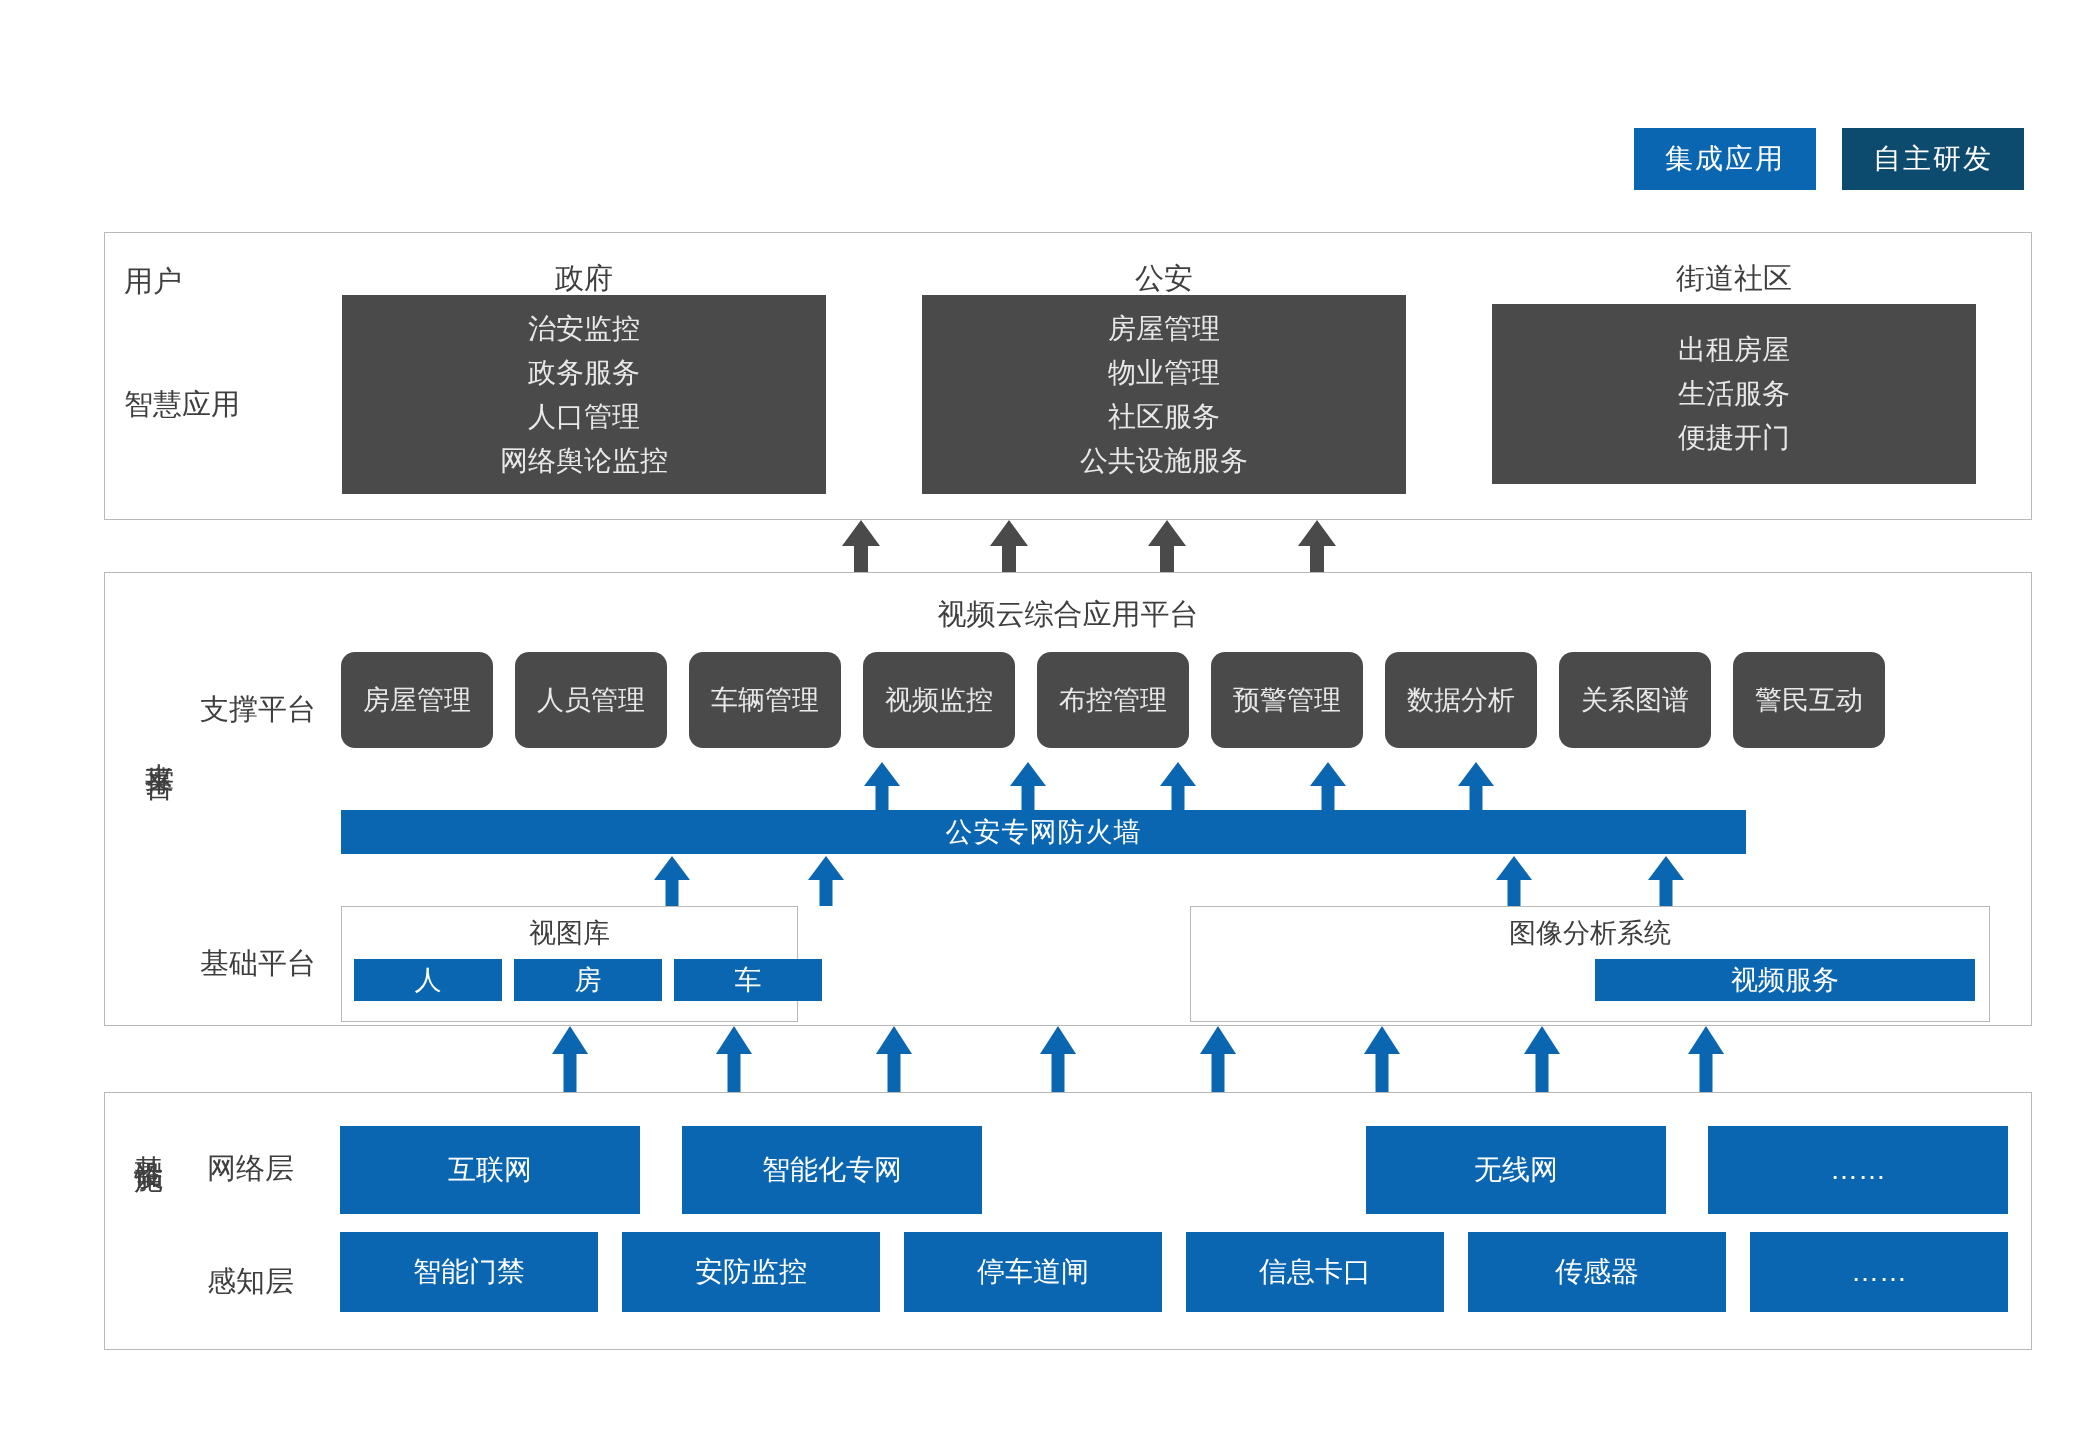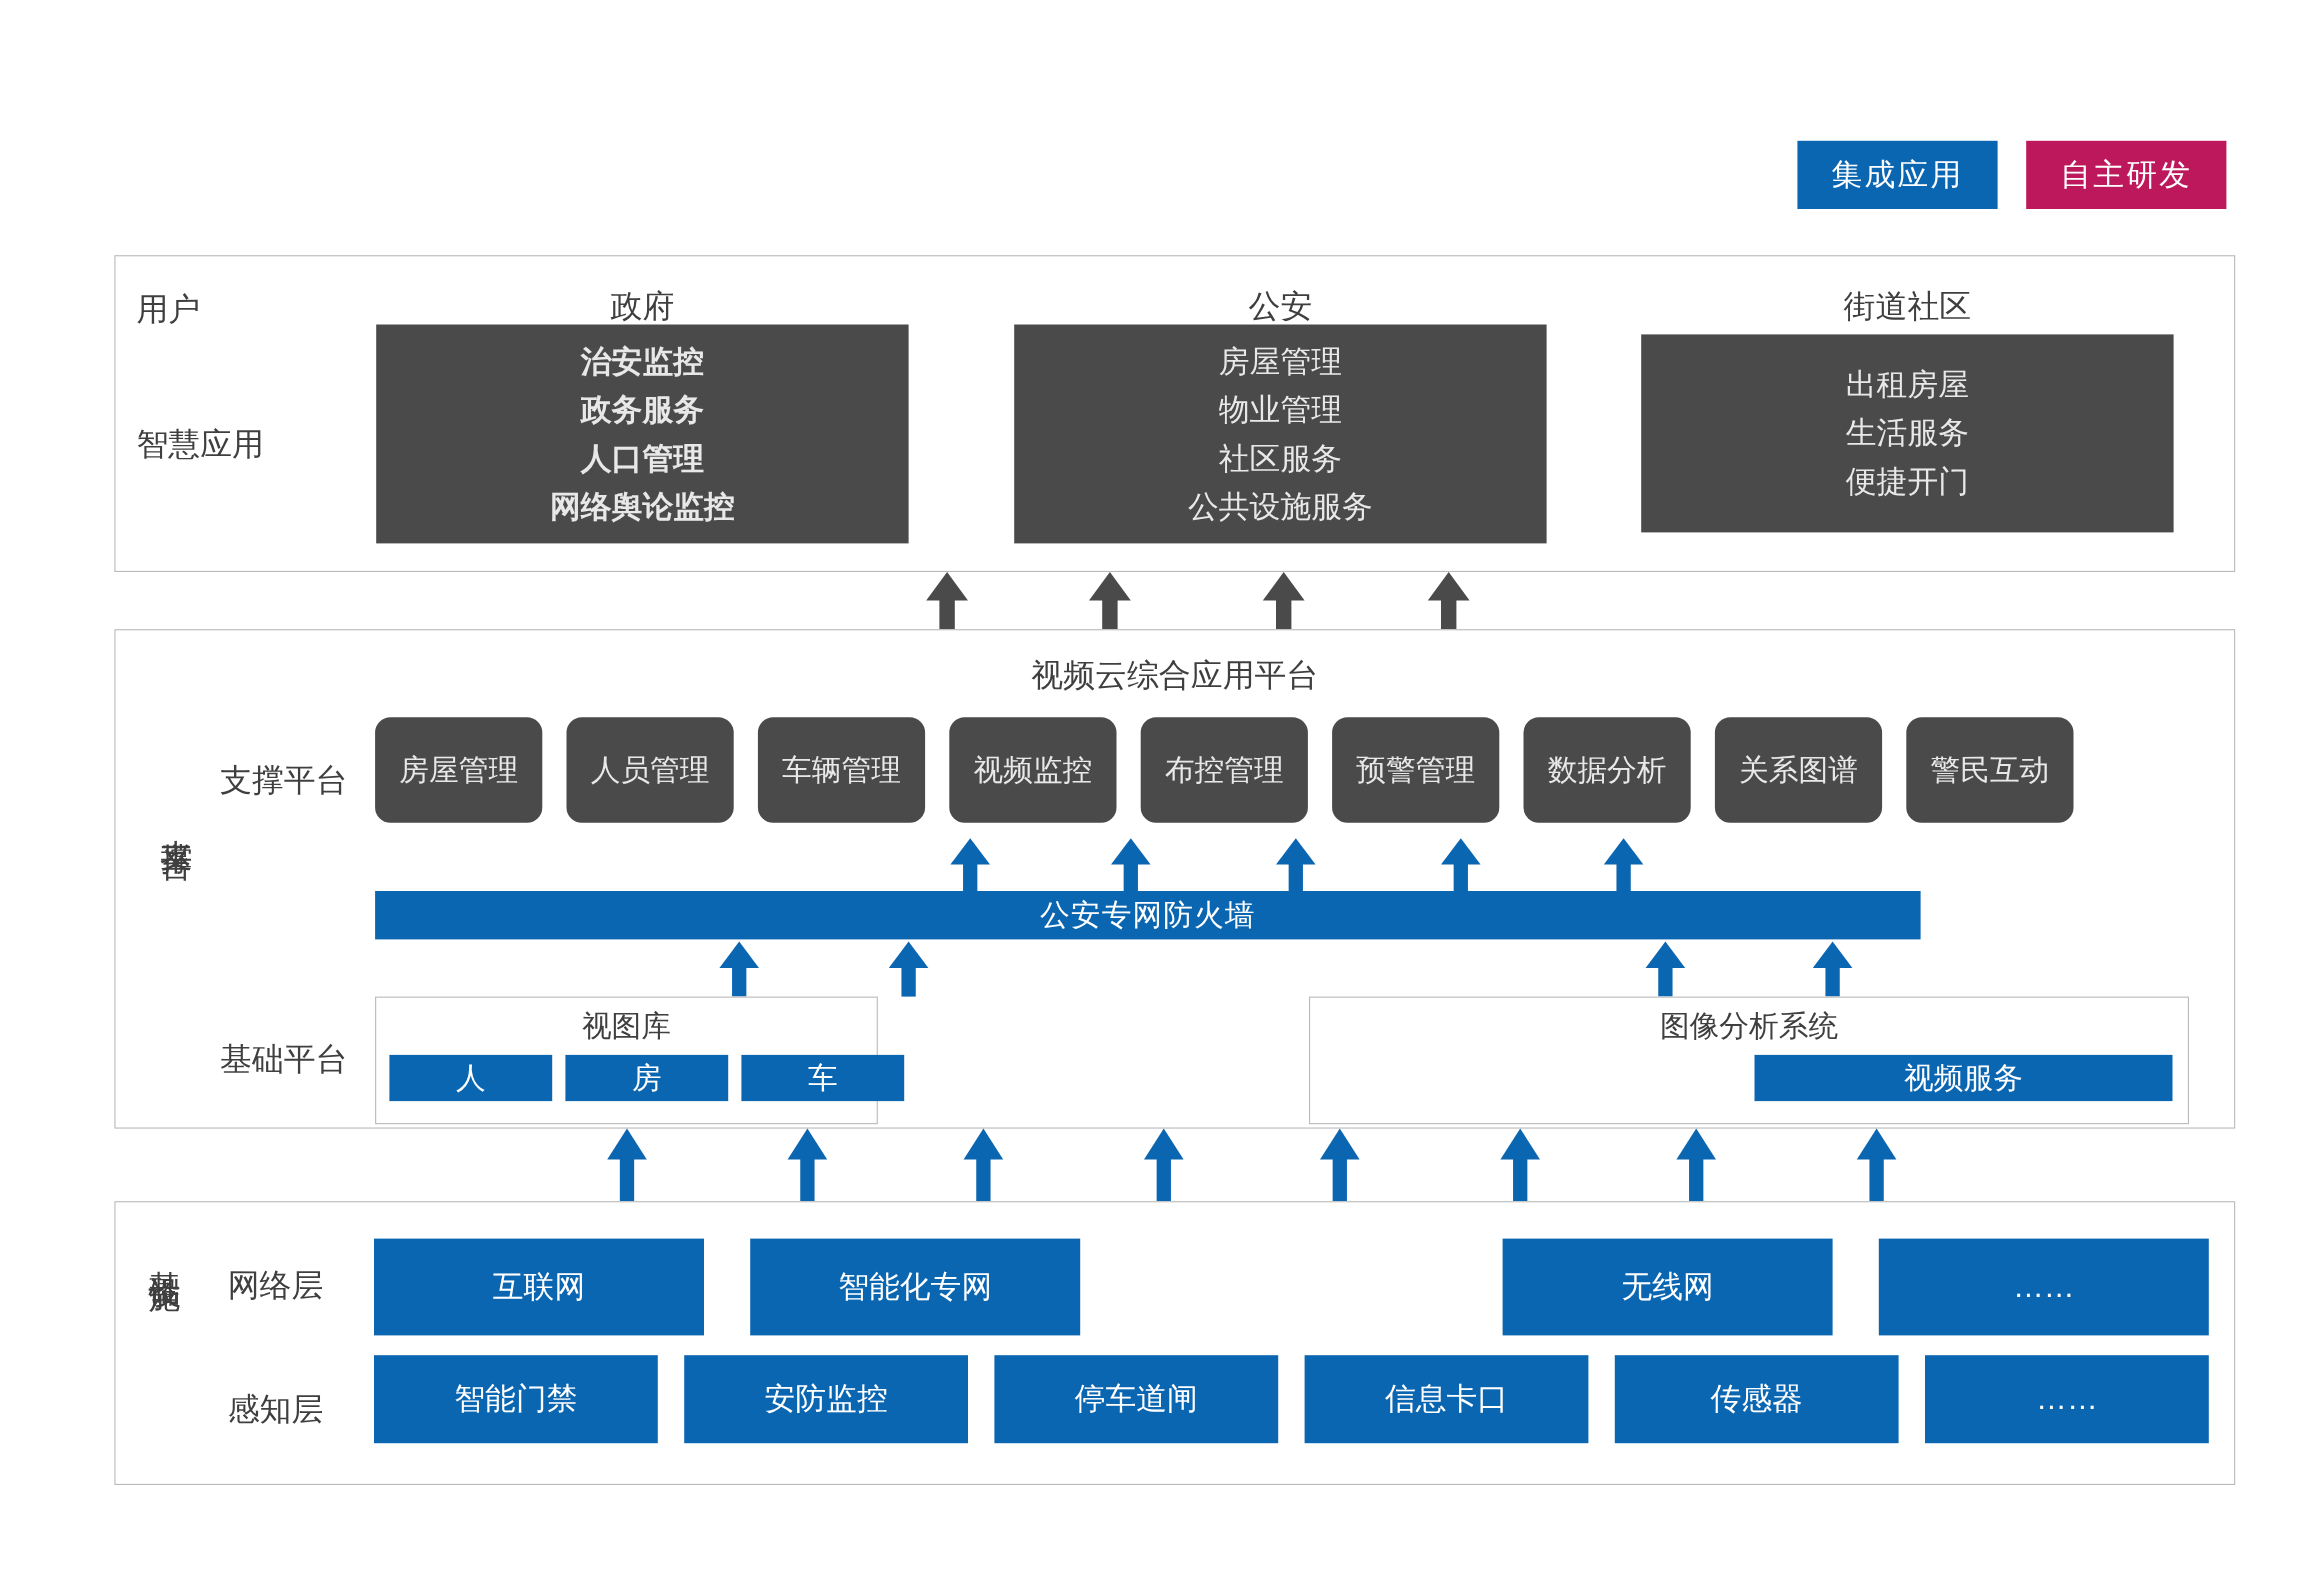--- a/index.html
+++ b/index.html
@@ -13,38 +13,38 @@
   }
   .canvas{position:relative;width:2100px;height:1448px;}
 
   
   .legend{position:absolute;top:128px;left:1634px;display:flex;gap:26px;}
   .legend-chip{
     width:182px;height:62px;display:flex;align-items:center;justify-content:center;
     color:#ffffff;font-size:28px;letter-spacing:2px;
   }
   .chip-blue{background:#0b66b2;}
-  .chip-gray{background:#be185d;}
+  .chip-gray{background:#0c4a6e;}
 
   
   .panel{position:absolute;border:1.5px solid #b9b9b9;background:#ffffff;box-sizing:border-box;}
 
   
   #panel-apps{left:104px;top:232px;width:1928px;height:288px;}
   .row-label{position:absolute;font-size:29px;color:#3f3f3f;white-space:nowrap;}
   #label-user{left:124px;top:262px;}
   #label-smart-app{left:124px;top:385px;}
 
   .app-col-title{position:absolute;font-size:29px;color:#3f3f3f;text-align:center;white-space:nowrap;}
   .app-box{position:absolute;background:#4a4a4a;display:flex;flex-direction:column;
            align-items:center;justify-content:center;box-sizing:border-box;}
   .app-box .line{color:#e8e8e8;font-size:28px;line-height:44px;white-space:nowrap;}
 
   #app-col-gov-title{left:342px;top:259px;width:484px;}
-  #app-box-gov{left:342px;top:295px;width:484px;height:199px;font-weight:bold;}
+  #app-box-gov{left:342px;top:295px;width:484px;height:199px;}
   #app-col-police-title{left:922px;top:259px;width:484px;}
   #app-box-police{left:922px;top:295px;width:484px;height:199px;}
   #app-col-street-title{left:1492px;top:259px;width:484px;}
   #app-box-street{left:1492px;top:304px;width:484px;height:180px;}
 
   
   .arrow{position:absolute;}
   .arrow .stem{position:absolute;left:50%;transform:translateX(-50%);bottom:0;}
   .arrow .head{position:absolute;left:50%;transform:translateX(-50%);top:0;width:0;height:0;}
 

